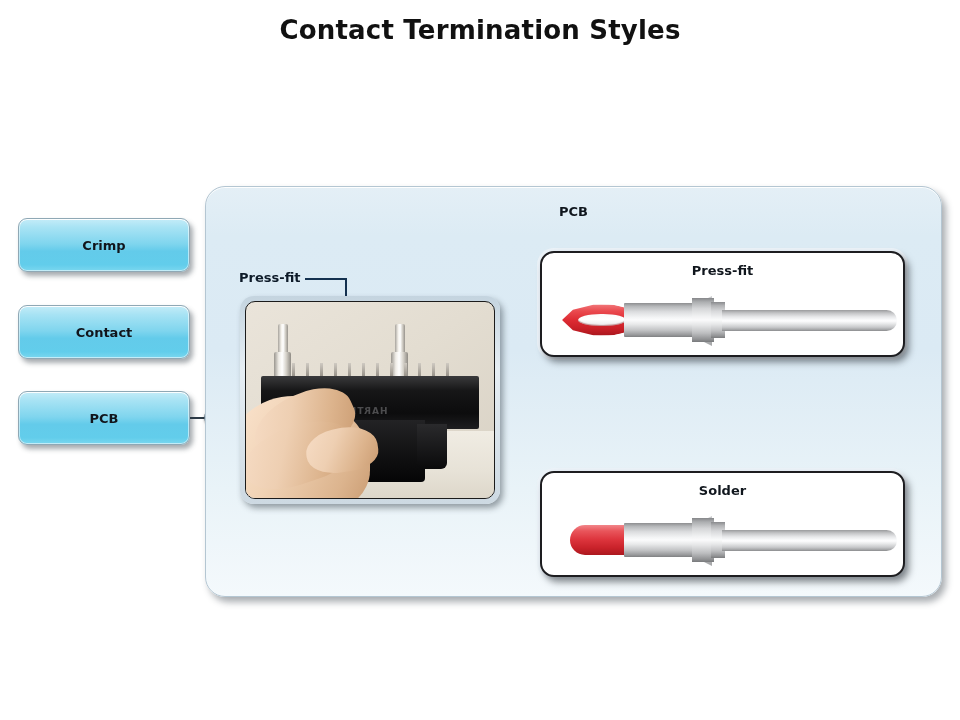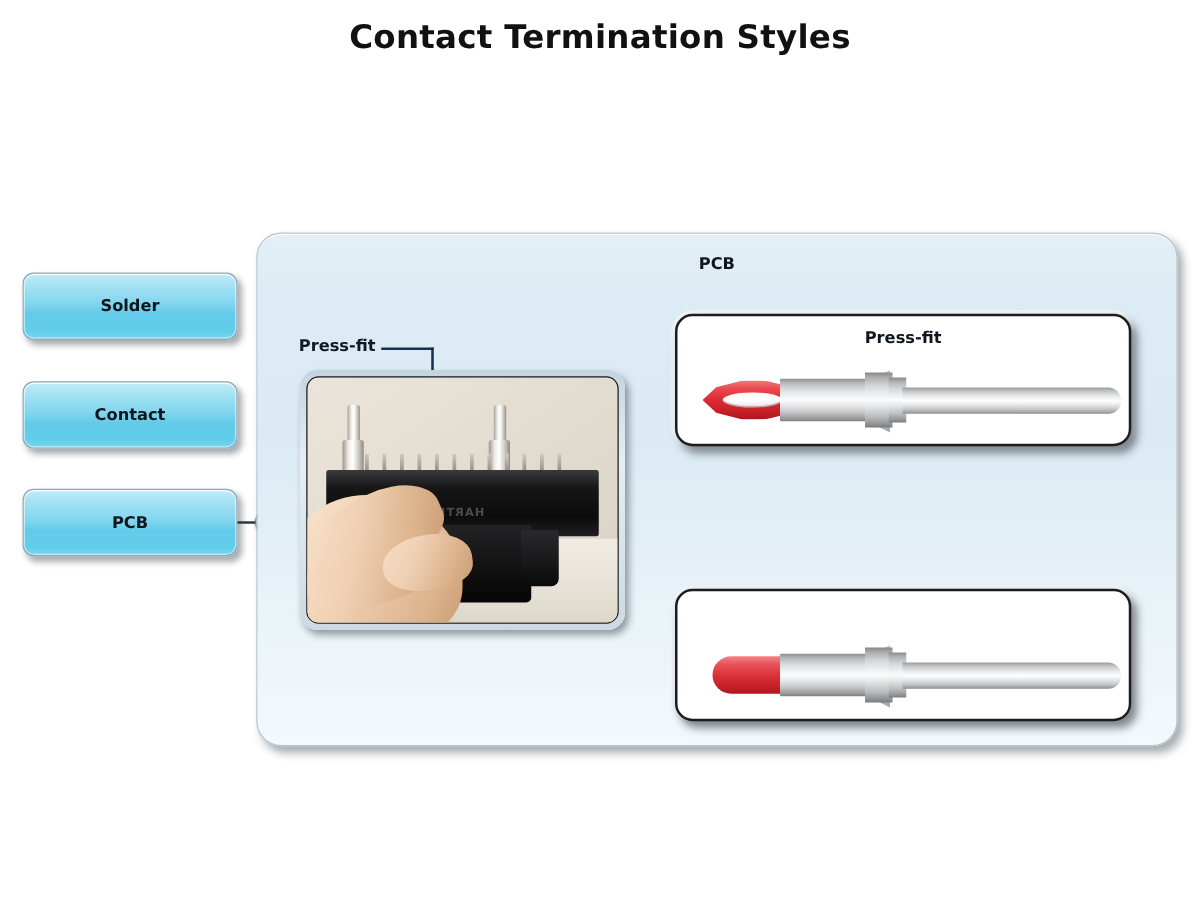--- a/index.html
+++ b/index.html
@@ -348,21 +348,21 @@
   }
 </style>
 </head>
 <body>
 
 <div id="slide">
 
   <div id="slide-title">Contact Termination Styles</div>
 
   <div class="nav-btn" id="nav-crimp">
-    <span class="nav-label">Solder</span>
+    <span class="nav-label">Crimp</span>
   </div>
 
   <div class="nav-btn" id="nav-threaded">
     <span class="nav-label">Contact</span>
   </div>
 
   <div class="nav-btn" id="nav-pcb">
     <span class="nav-label">PCB</span>
   </div>
 
@@ -426,20 +426,21 @@
       <div class="ct-body"></div>
       <div class="ct-taper-top"></div>
       <div class="ct-taper-bot"></div>
       <div class="ct-shoulder"></div>
       <div class="ct-step"></div>
       <div class="ct-pin"></div>
     </div>
   </div>
 
   <div class="contact-card" id="card-solder">
+    <div class="card-title">Solder</div>
     <div class="contact-art">
       <div class="ct-tail-solder"></div>
       <div class="ct-body"></div>
       <div class="ct-taper-top"></div>
       <div class="ct-taper-bot"></div>
       <div class="ct-shoulder"></div>
       <div class="ct-step"></div>
       <div class="ct-pin"></div>
     </div>
   </div>

